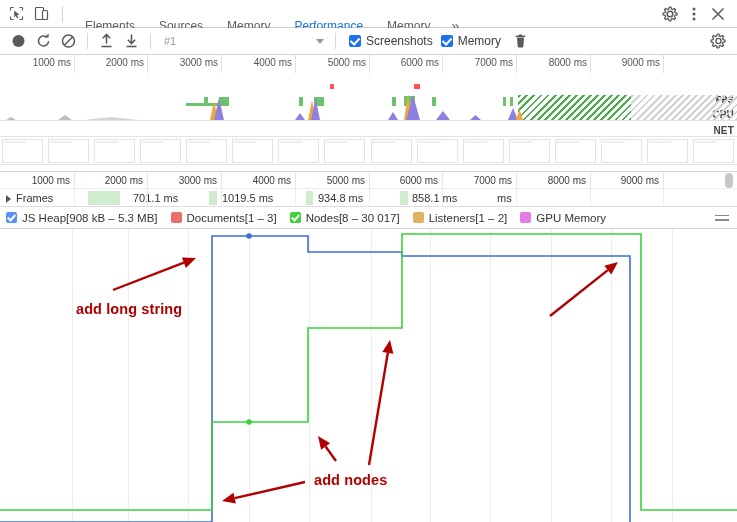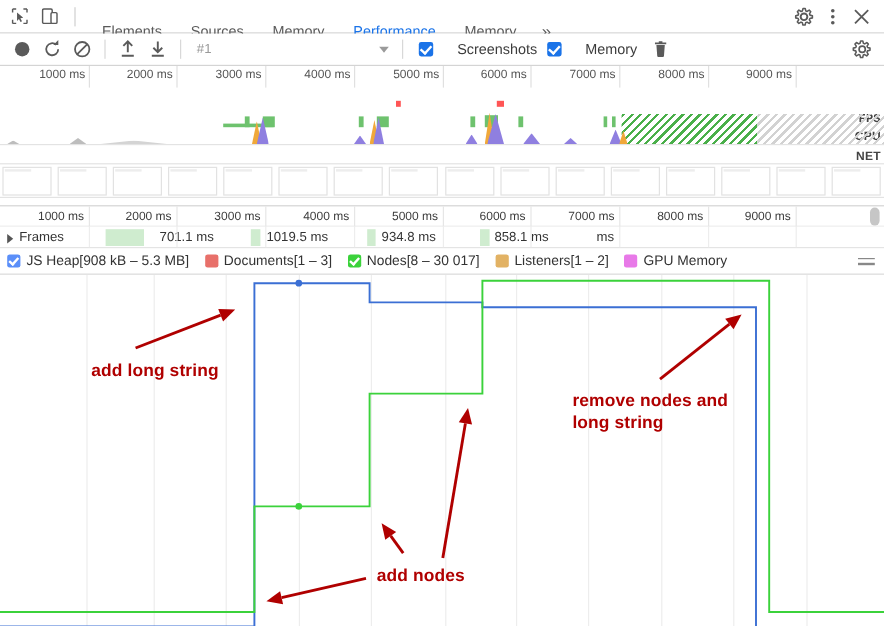--- a/index.html
+++ b/index.html
@@ -42,21 +42,21 @@
   .sess {
     display: flex; align-items: center; flex: 0 0 auto;
     height: 20px; padding: 0 4px 0 6px; min-width: 170px;
   }
   .sess-label { font-size: 11px; color: #9a9a9a; }
   .sess-arrow {
     margin-left: auto; width: 0; height: 0;
     border-left: 4px solid transparent; border-right: 4px solid transparent;
     border-top: 5px solid #9a9a9a;
   }
-  .cbwrap { display: flex; align-items: center; gap: 20px; margin-left: 6px; cursor: pointer; }
+  .cbwrap { display: flex; align-items: center; gap: 5px; margin-left: 6px; cursor: pointer; }
   .cb {
     width: 12px; height: 12px; border-radius: 2px;
     background: #1a73e8; position: relative; flex: 0 0 auto;
   }
   .cb::after {
     content: ""; position: absolute; left: 3px; top: 1px;
     width: 4px; height: 7px; border: solid #fff;
     border-width: 0 2px 2px 0; transform: rotate(42deg);
   }
   .cb-label { font-size: 12px; color: #3c3c3c; }
@@ -473,21 +473,17 @@
           <polygon points="390,111 393.3687904225023,124.74813627693793 382.32357592249474,122.89254024093667" fill="#b00000"></polygon>
         </g>
         <g>
           <line x1="550" y1="87" x2="607.8195589825222" y2="41.08446786682062" stroke="#b00000" stroke-width="2.4"></line>
           <polygon points="618,33 611.302098986691,45.46988861281106 604.3370189783533,36.69904712083017" fill="#b00000"></polygon>
         </g>
       </svg>
 
     <div class="anno" id="anno-0" style="left: 76px; top: 71px;">add long string</div>
     <div class="anno" id="anno-1" style="left: 314px; top: 242px;">add nodes</div>
-    <div class="anno" id="anno-2" style="left: 477px; top: 96px;">
-      <div>remove nodes and</div>
-      <div>long string</div>
-    </div>
   </div>
 
   <div class="scroll-thumb" style="right:4px; top:173px; height:15px;"></div>
 
 </div>
 
 </body></html>

